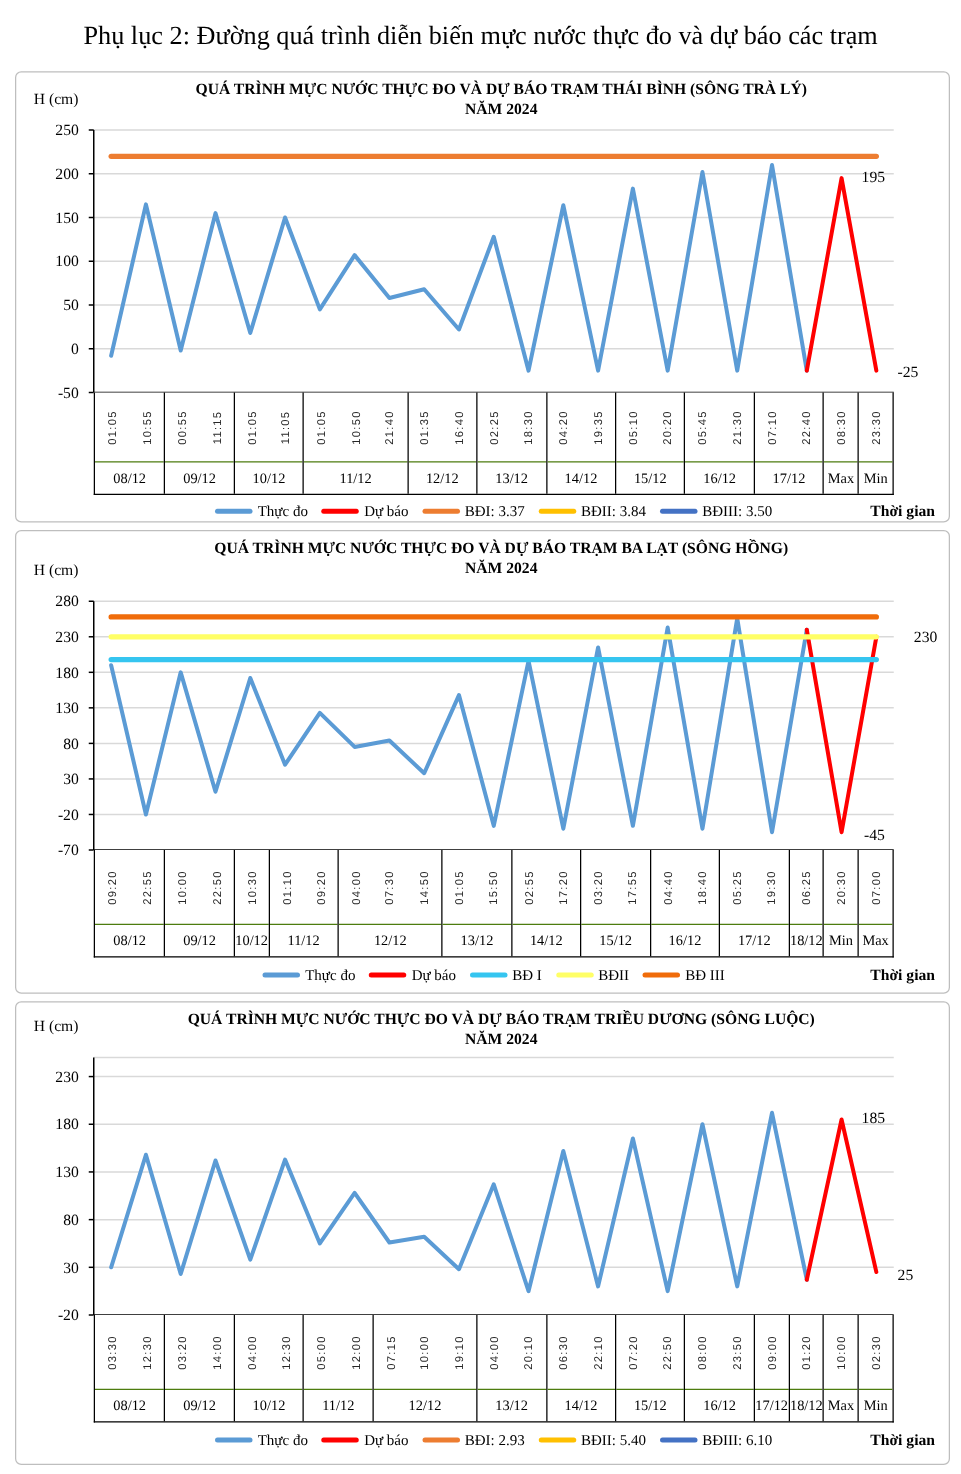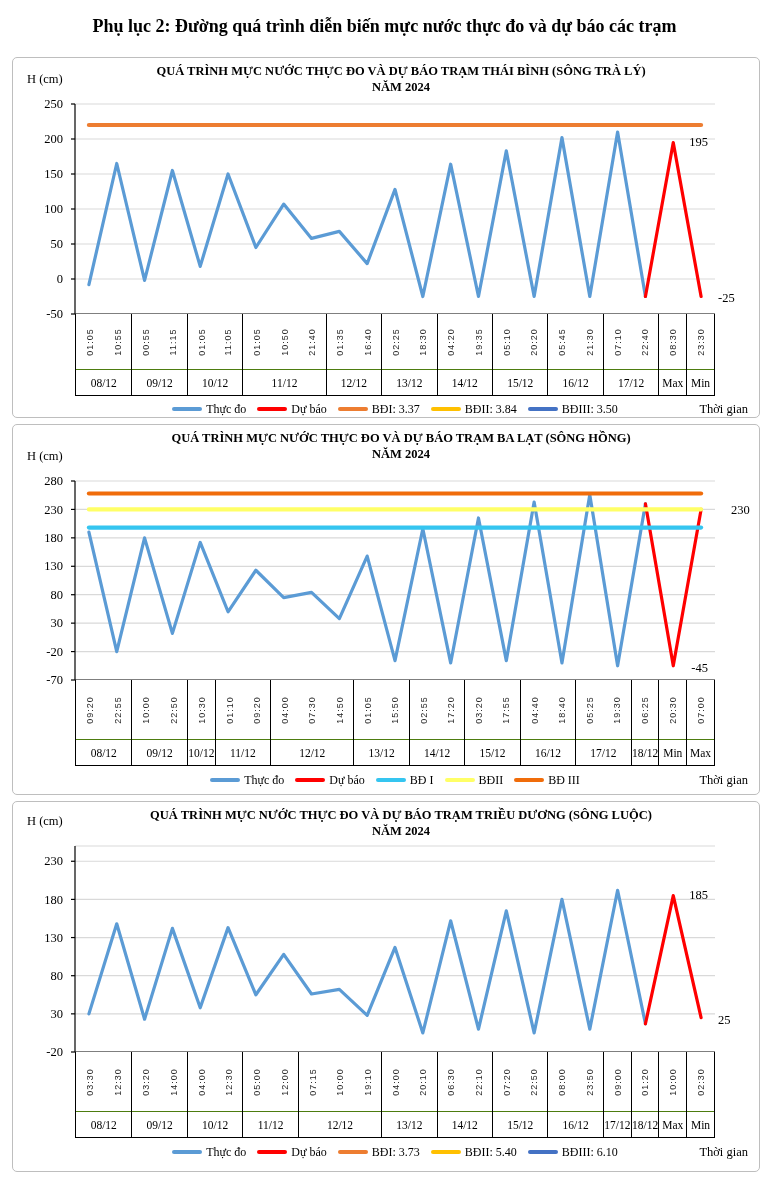--- a/index.html
+++ b/index.html
@@ -1,25 +1,25 @@
 <!DOCTYPE html>
 <html><head>
 <meta charset="utf-8">
 <style>
   html,body{margin:0;padding:0}
   body{width:769px;height:1179px;background:#fff;position:relative;
        font-family:"Liberation Serif",serif;color:#000;overflow:hidden}
   .page-title{position:absolute;top:16px;left:0;width:100%;text-align:center;
-       font-size:18px;font-weight:bold;margin:0}
+       font-size:21px;font-weight:normal;margin:0}
   .chart-box{position:absolute;left:12px;width:748px;border:1px solid #BEBEBE;
        border-radius:5px;background:#fff;box-sizing:border-box}
   .ctitle{position:absolute;top:5px;left:48px;right:18px;text-align:center;
        font-weight:bold;font-size:12.5px;line-height:1.3}
   .ylab{position:absolute;left:14px;font-weight:normal;font-size:12.5px;white-space:nowrap}
-  .xlab{position:absolute;right:11px;font-weight:normal;font-size:12.5px;white-space:nowrap}
+  .xlab{position:absolute;right:11px;font-weight:bold;font-size:12.5px;white-space:nowrap}
   svg.plot{position:absolute;left:0;top:0;overflow:visible}
   .xlabels{position:absolute;display:flex;border:1px solid #000;border-top:none;
        box-sizing:border-box;background:#fff}
   .xgroup{display:flex;flex-direction:column;box-sizing:border-box;min-width:0}
   .xgroup + .xgroup{border-left:1px solid #000}
   .xtimes{display:flex;flex:1;min-height:0}
   .tcell{flex:1;display:flex;align-items:center;justify-content:center;min-width:0}
   .tcell span{display:block;transform:rotate(-90deg);white-space:nowrap;
        font-family:"Liberation Sans",sans-serif;font-size:9px;letter-spacing:1px;color:#262626}
   .xdate{border-top:1px solid #4d7c0f;display:flex;align-items:center;justify-content:center;
@@ -598,21 +598,21 @@
       <div class="litem">
         <div class="lline" style="background: rgb(91, 155, 213);"></div>
         <span class="llabel">Thực đo</span>
       </div>
       <div class="litem">
         <div class="lline" style="background: rgb(255, 0, 0);"></div>
         <span class="llabel">Dự báo</span>
       </div>
       <div class="litem">
         <div class="lline" style="background: rgb(237, 125, 49);"></div>
-        <span class="llabel">BĐI: 3.73</span>
+        <span class="llabel">BĐI: 2.93</span>
       </div>
       <div class="litem">
         <div class="lline" style="background: rgb(255, 192, 0);"></div>
         <span class="llabel">BĐII: 5.40</span>
       </div>
       <div class="litem">
         <div class="lline" style="background: rgb(68, 114, 196);"></div>
         <span class="llabel">BĐIII: 6.10</span>
       </div>
     </div>

